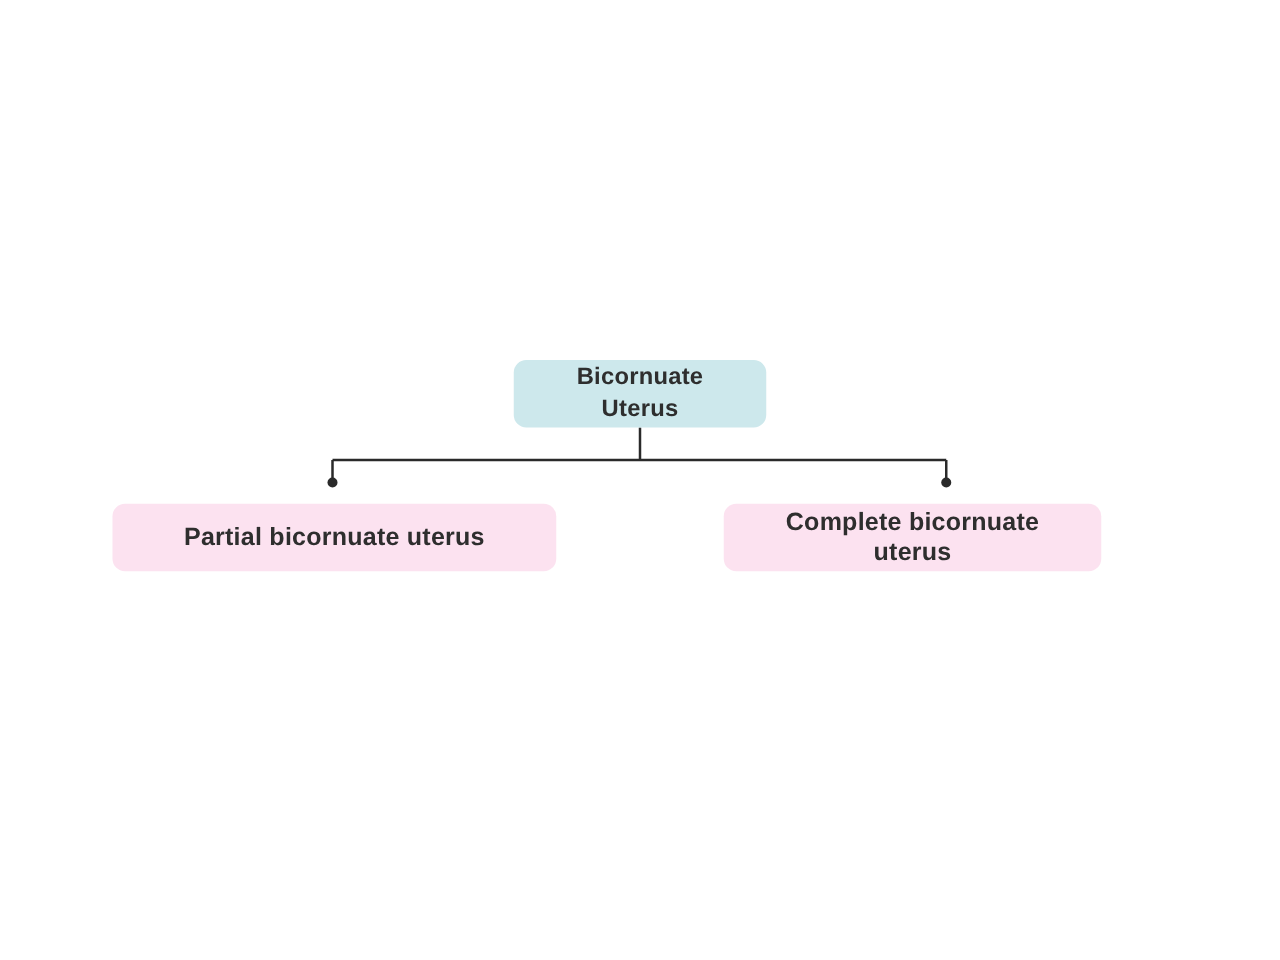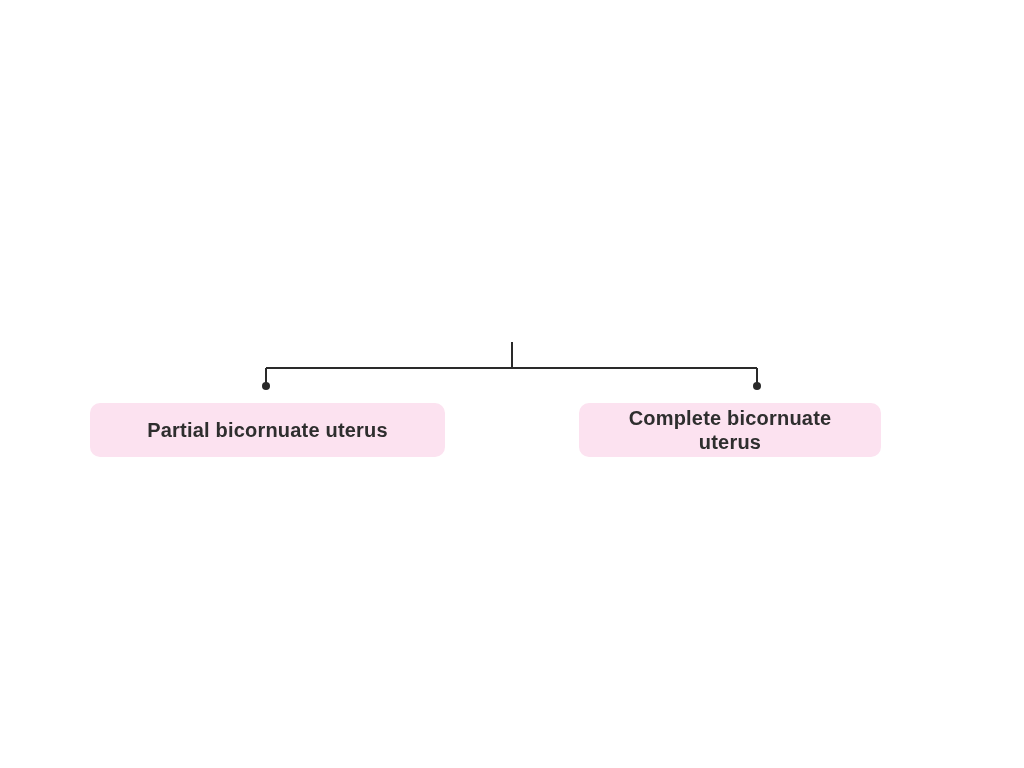--- a/index.html
+++ b/index.html
@@ -87,20 +87,23 @@
 
     <line x1="266" y1="368" x2="757" y2="368"></line>
 
     <line x1="266" y1="368" x2="266" y2="384"></line>
     <circle cx="266" cy="386" r="4"></circle>
 
     <line x1="757" y1="368" x2="757" y2="384"></line>
     <circle cx="757" cy="386" r="4"></circle>
   </svg>
 
+  <div class="node node-root">
+    <span>Bicornuate Uterus</span>
+  </div>
 
   <div class="node node-child node-child-left">
     <span>Partial bicornuate uterus</span>
   </div>
 
   <div class="node node-child node-child-right">
     <span>Complete bicornuate uterus</span>
   </div>
 
 </div>

